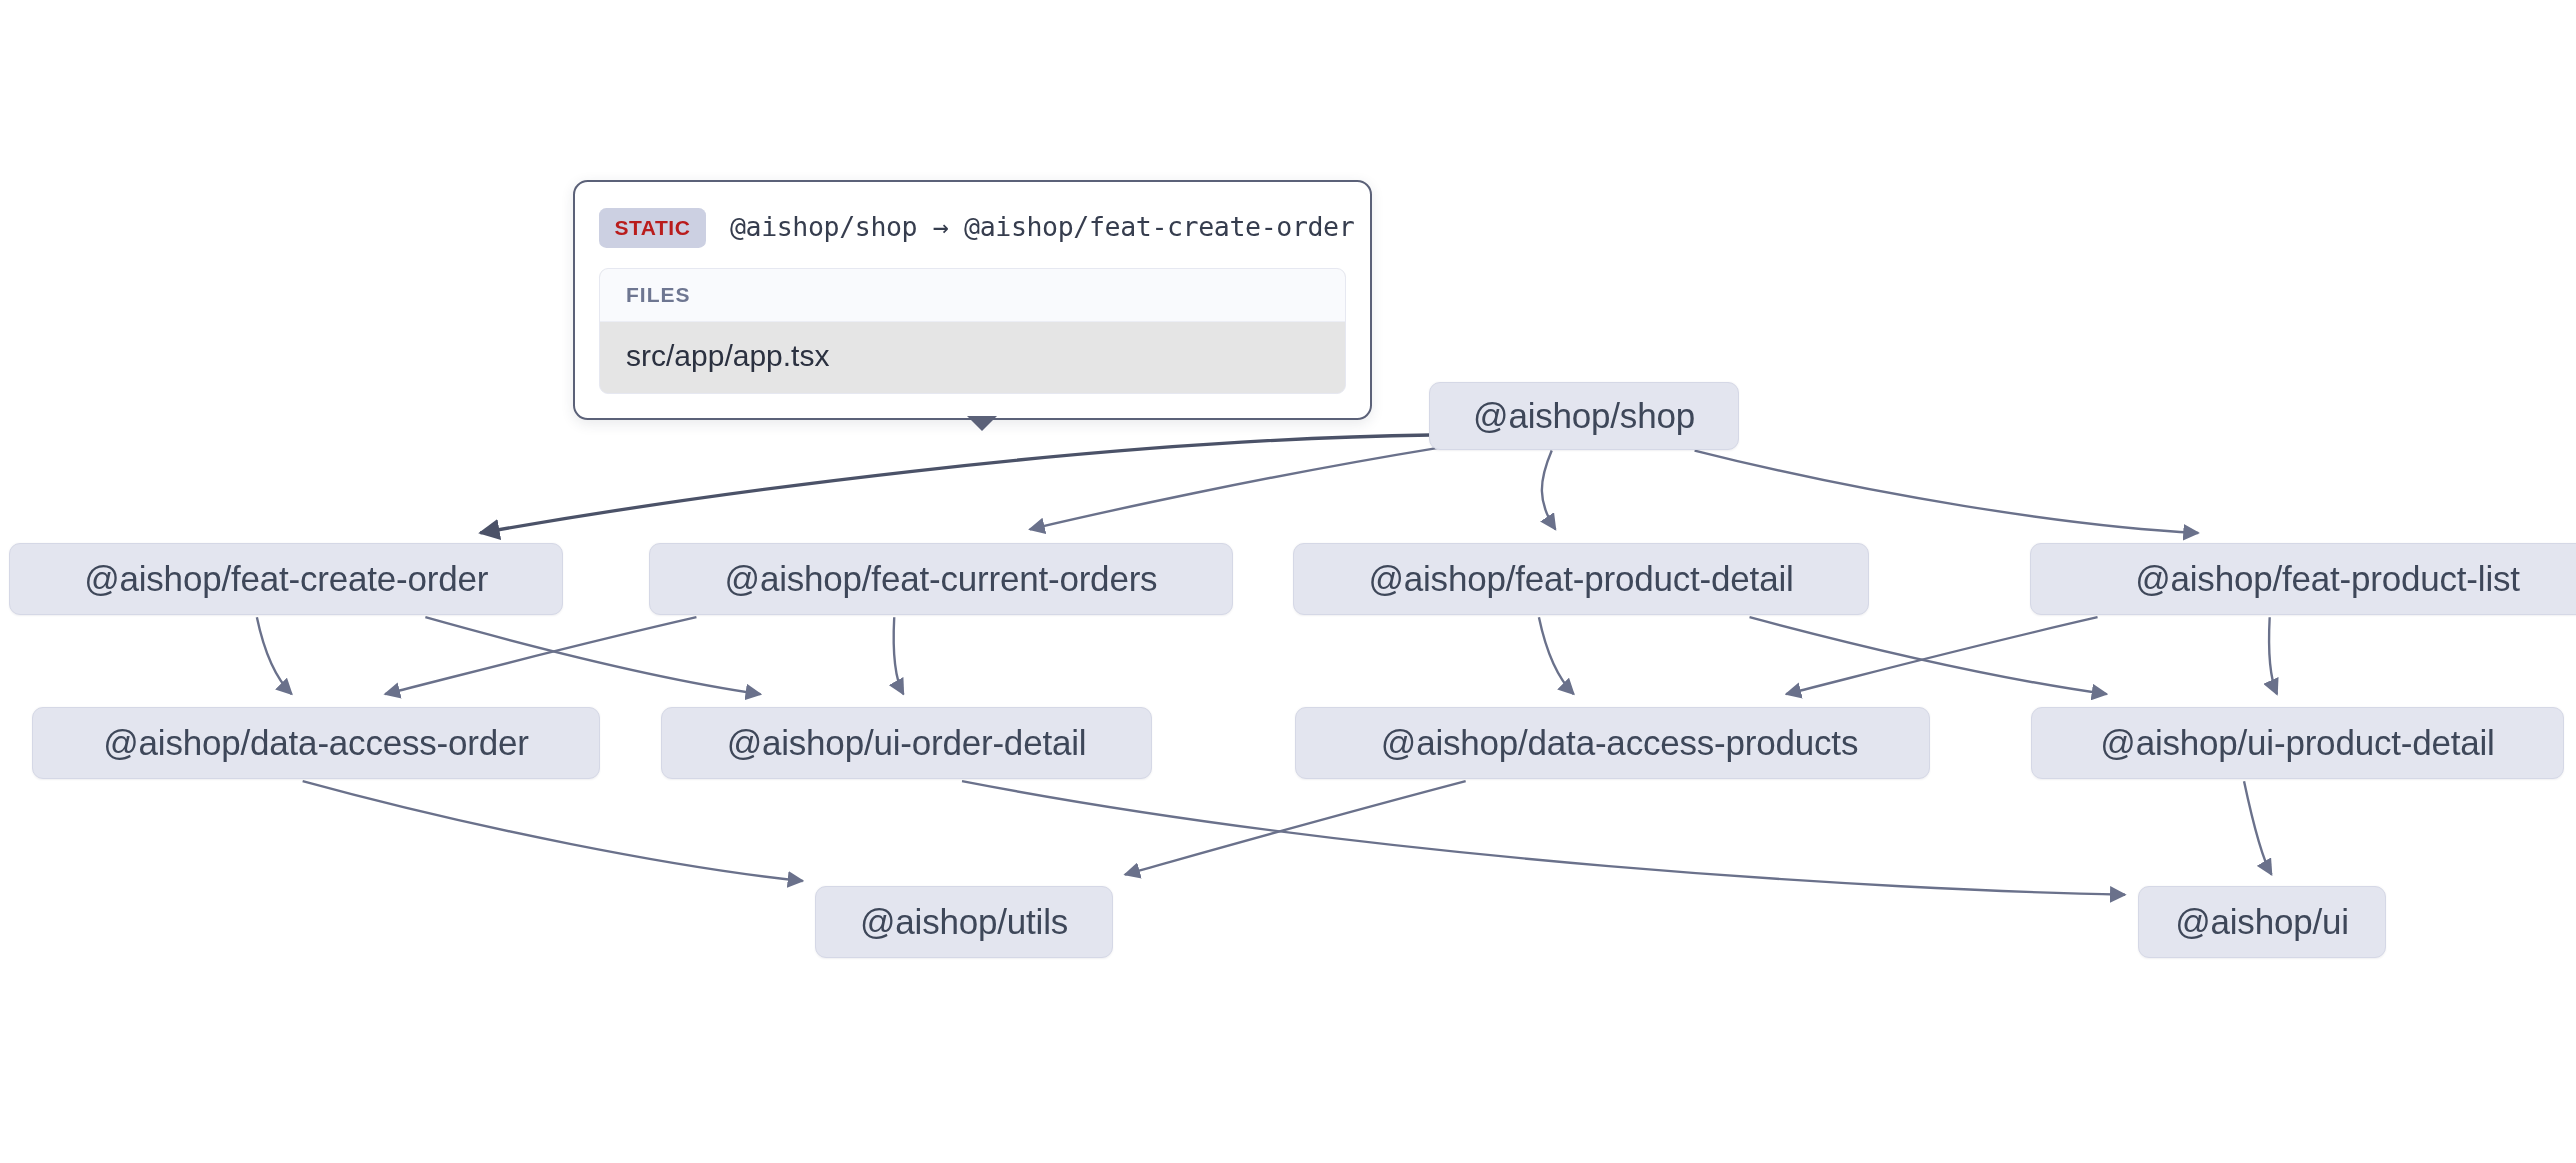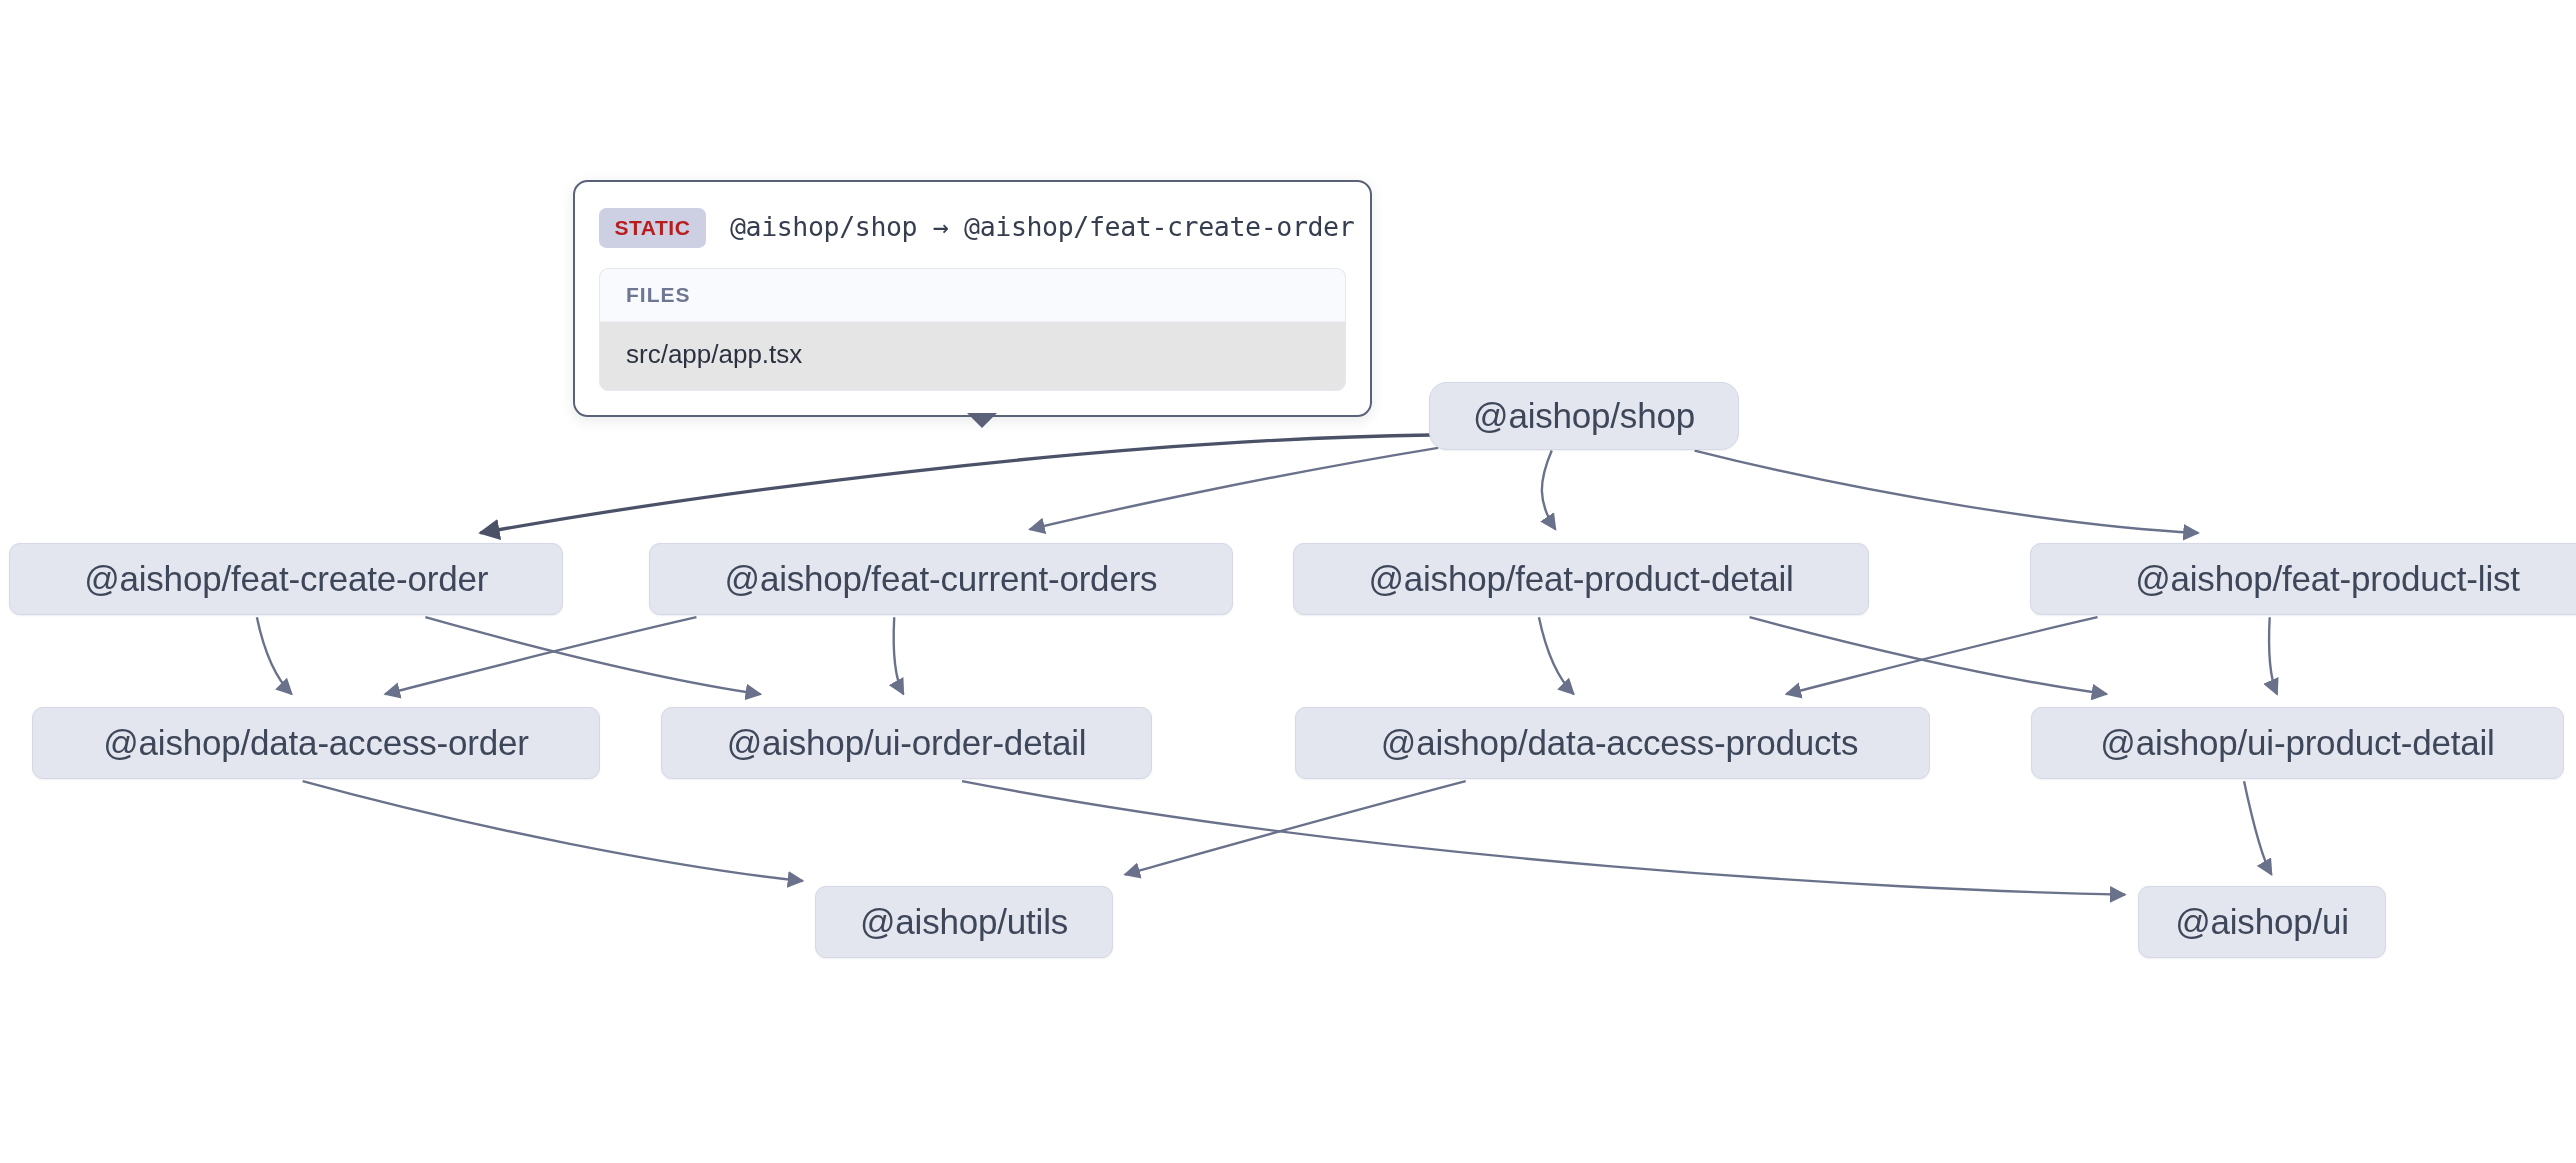--- a/index.html
+++ b/index.html
@@ -98,21 +98,21 @@
     background: #f9fafd;
     border-bottom: 0.9px solid #eceef5;
     color: #6e7691;
     font-size: 21px;
     font-weight: 600;
     letter-spacing: 1px;
     padding: 14.7px 26px 13.7px 26px;
   }
   .file-row {
     color: #2b3140;
-    font-size: 26px;
+    font-size: 30px;
     padding: 16.5px 26px 20px 26px;
     white-space: nowrap;
   }
   #callout-tail {
     position: absolute;
     left: 392px;
     top: 100%;
     margin-top: -1.8px;
     width: 0;
     height: 0;
@@ -167,21 +167,21 @@
       <path d="M 1050 853 C 1500 940 2060 972 2320 977"></path>
 
       <path d="M 2450 853 C 2460 900 2470 938 2480 955"></path>
     </g>
 
     <g fill="none" stroke="#4b5268" stroke-width="3.6" marker-end="url(#arrow-hi)">
       <path d="M 1562 475 C 1200 480 760 540 524 582"></path>
     </g>
   </svg>
 
-  <div class="node" style="left:1429px; top:382px; width:310px; height:68px;border-radius:18px;">
+  <div class="node" style="left:1429px; top:382px; width:310px; height:68px;">
     <span>@aishop/shop</span>
   </div>
 
   <div class="node" style="left:9.2px; top:543px; width:554px; height:72px;">
     <span>@aishop/feat-create-order</span>
   </div>
 
   <div class="node" style="left:649px; top:543px; width:584px; height:72px;">
     <span>@aishop/feat-current-orders</span>
   </div>

